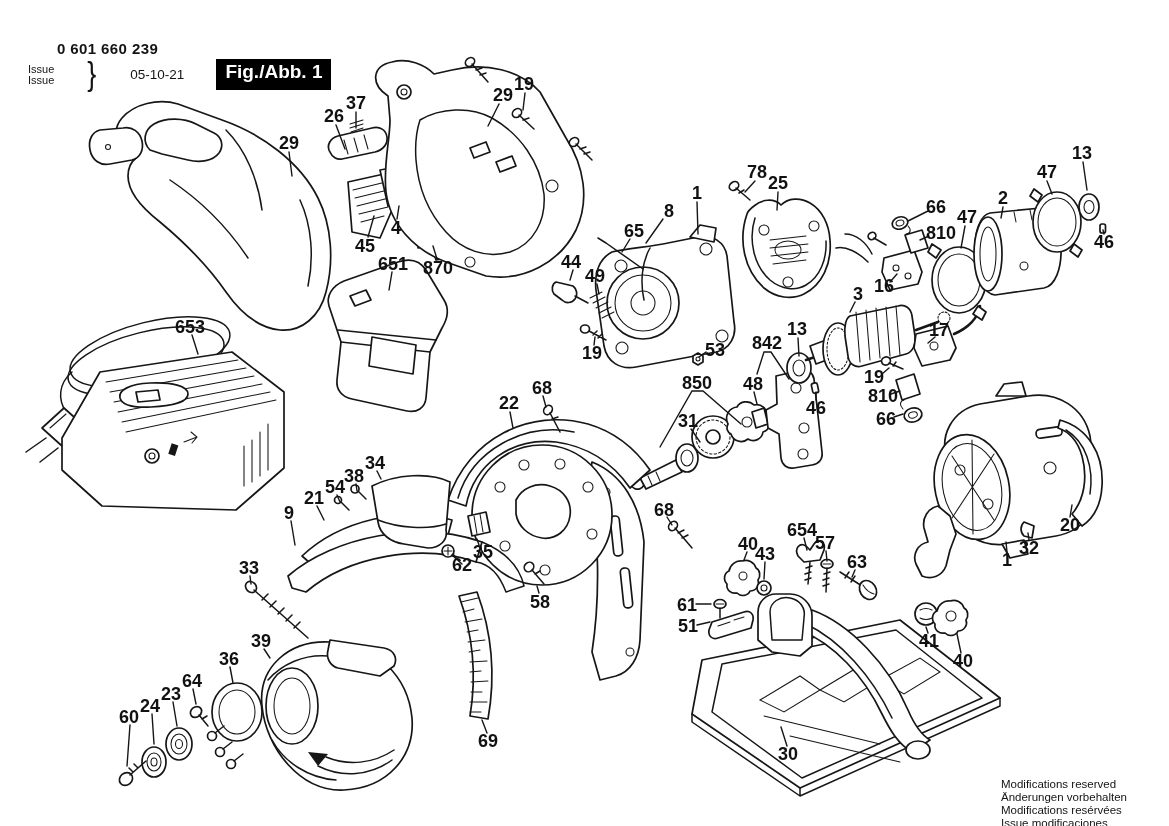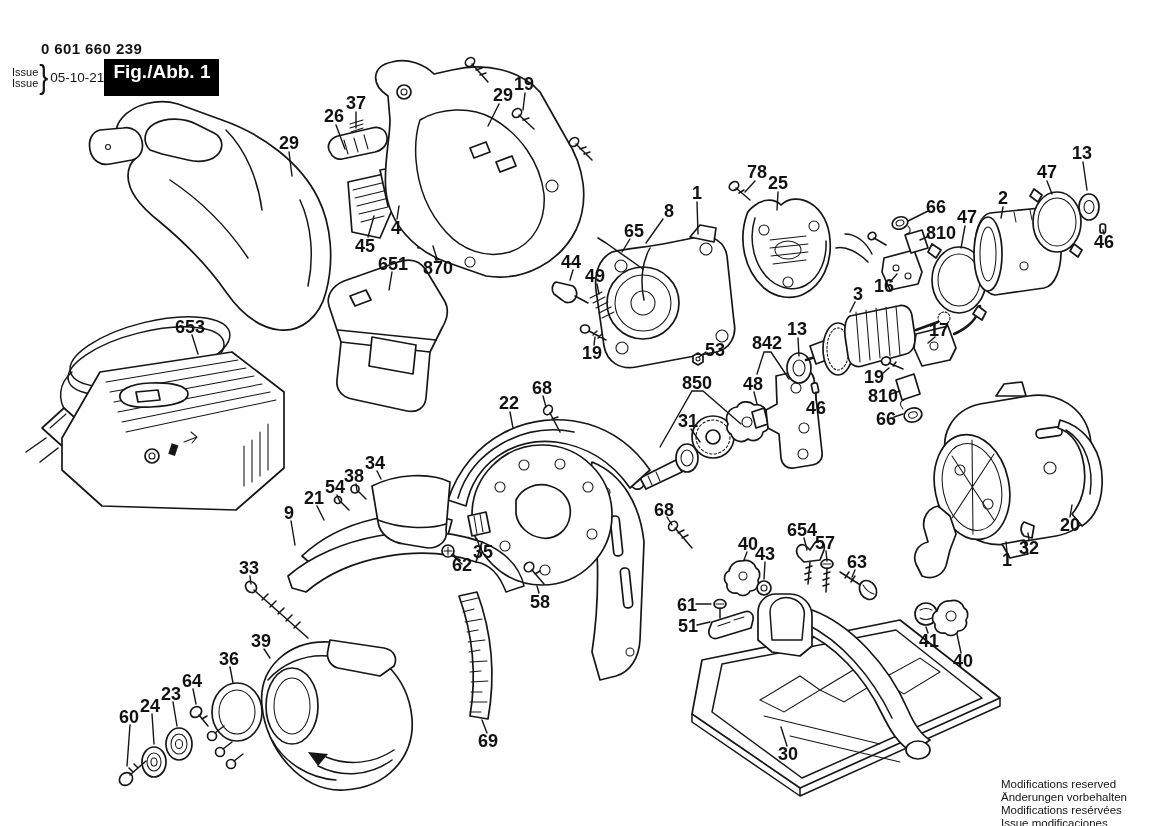--- a/index.html
+++ b/index.html
@@ -7,27 +7,27 @@
         font-family:"Liberation Sans",sans-serif;color:#141414;}
   svg{position:absolute;left:0;top:0;}
   .o{fill:#fff;stroke:#161616;stroke-width:1.7;stroke-linejoin:round;stroke-linecap:round;}
   .l{fill:none;stroke:#161616;stroke-width:1.5;stroke-linejoin:round;stroke-linecap:round;}
   .t{fill:none;stroke:#161616;stroke-width:1.05;stroke-linecap:round;}
   .w{fill:none;stroke:#161616;stroke-width:2.6;stroke-linecap:round;}
   .dk{fill:#161616;stroke:none;}
   .leader{fill:none;stroke:#161616;stroke-width:1.4;stroke-linecap:round;}
   .callout{font:700 18px "Liberation Sans",sans-serif;fill:#111;text-anchor:middle;}
   
-  .hdr{position:absolute;left:12px;top:40px;}
+  .hdr{position:absolute;left:28px;top:40px;}
   .code{margin-left:29px;font-size:15px;font-weight:600;letter-spacing:.4px;}
-  .issue-row{display:flex;align-items:center;margin-top:2px;}
+  .issue-row{display:flex;align-items:center;margin-top:2px;gap:32px;}
   .issue-labels{display:flex;flex-direction:column;font-size:11px;line-height:11px;font-weight:500;}
   .brace{font-size:27px;font-weight:400;transform:scaleY(1.25);margin:0 2px 0 1px;}
   .date{font-size:13.5px;font-weight:500;margin-right:0;}
-  .figbox{background:#000;color:#fff;font-size:19px;font-weight:700;padding:2px 9px 13px 9px;}
+  .figbox{background:#000;color:#fff;font-size:19px;font-weight:700;padding:2px 9px 7px 9px;}
   .ftr{position:absolute;left:1001px;top:778px;font-size:11.5px;line-height:13px;font-weight:400;}
   .ftr div{white-space:nowrap;}
 </style>
 </head>
 <body>
 
 <div id="page">
 
 <svg width="1169" height="826" viewBox="0 0 1169 826">
   <rect x="0" y="0" width="1169" height="826" fill="#ffffff"></rect>

